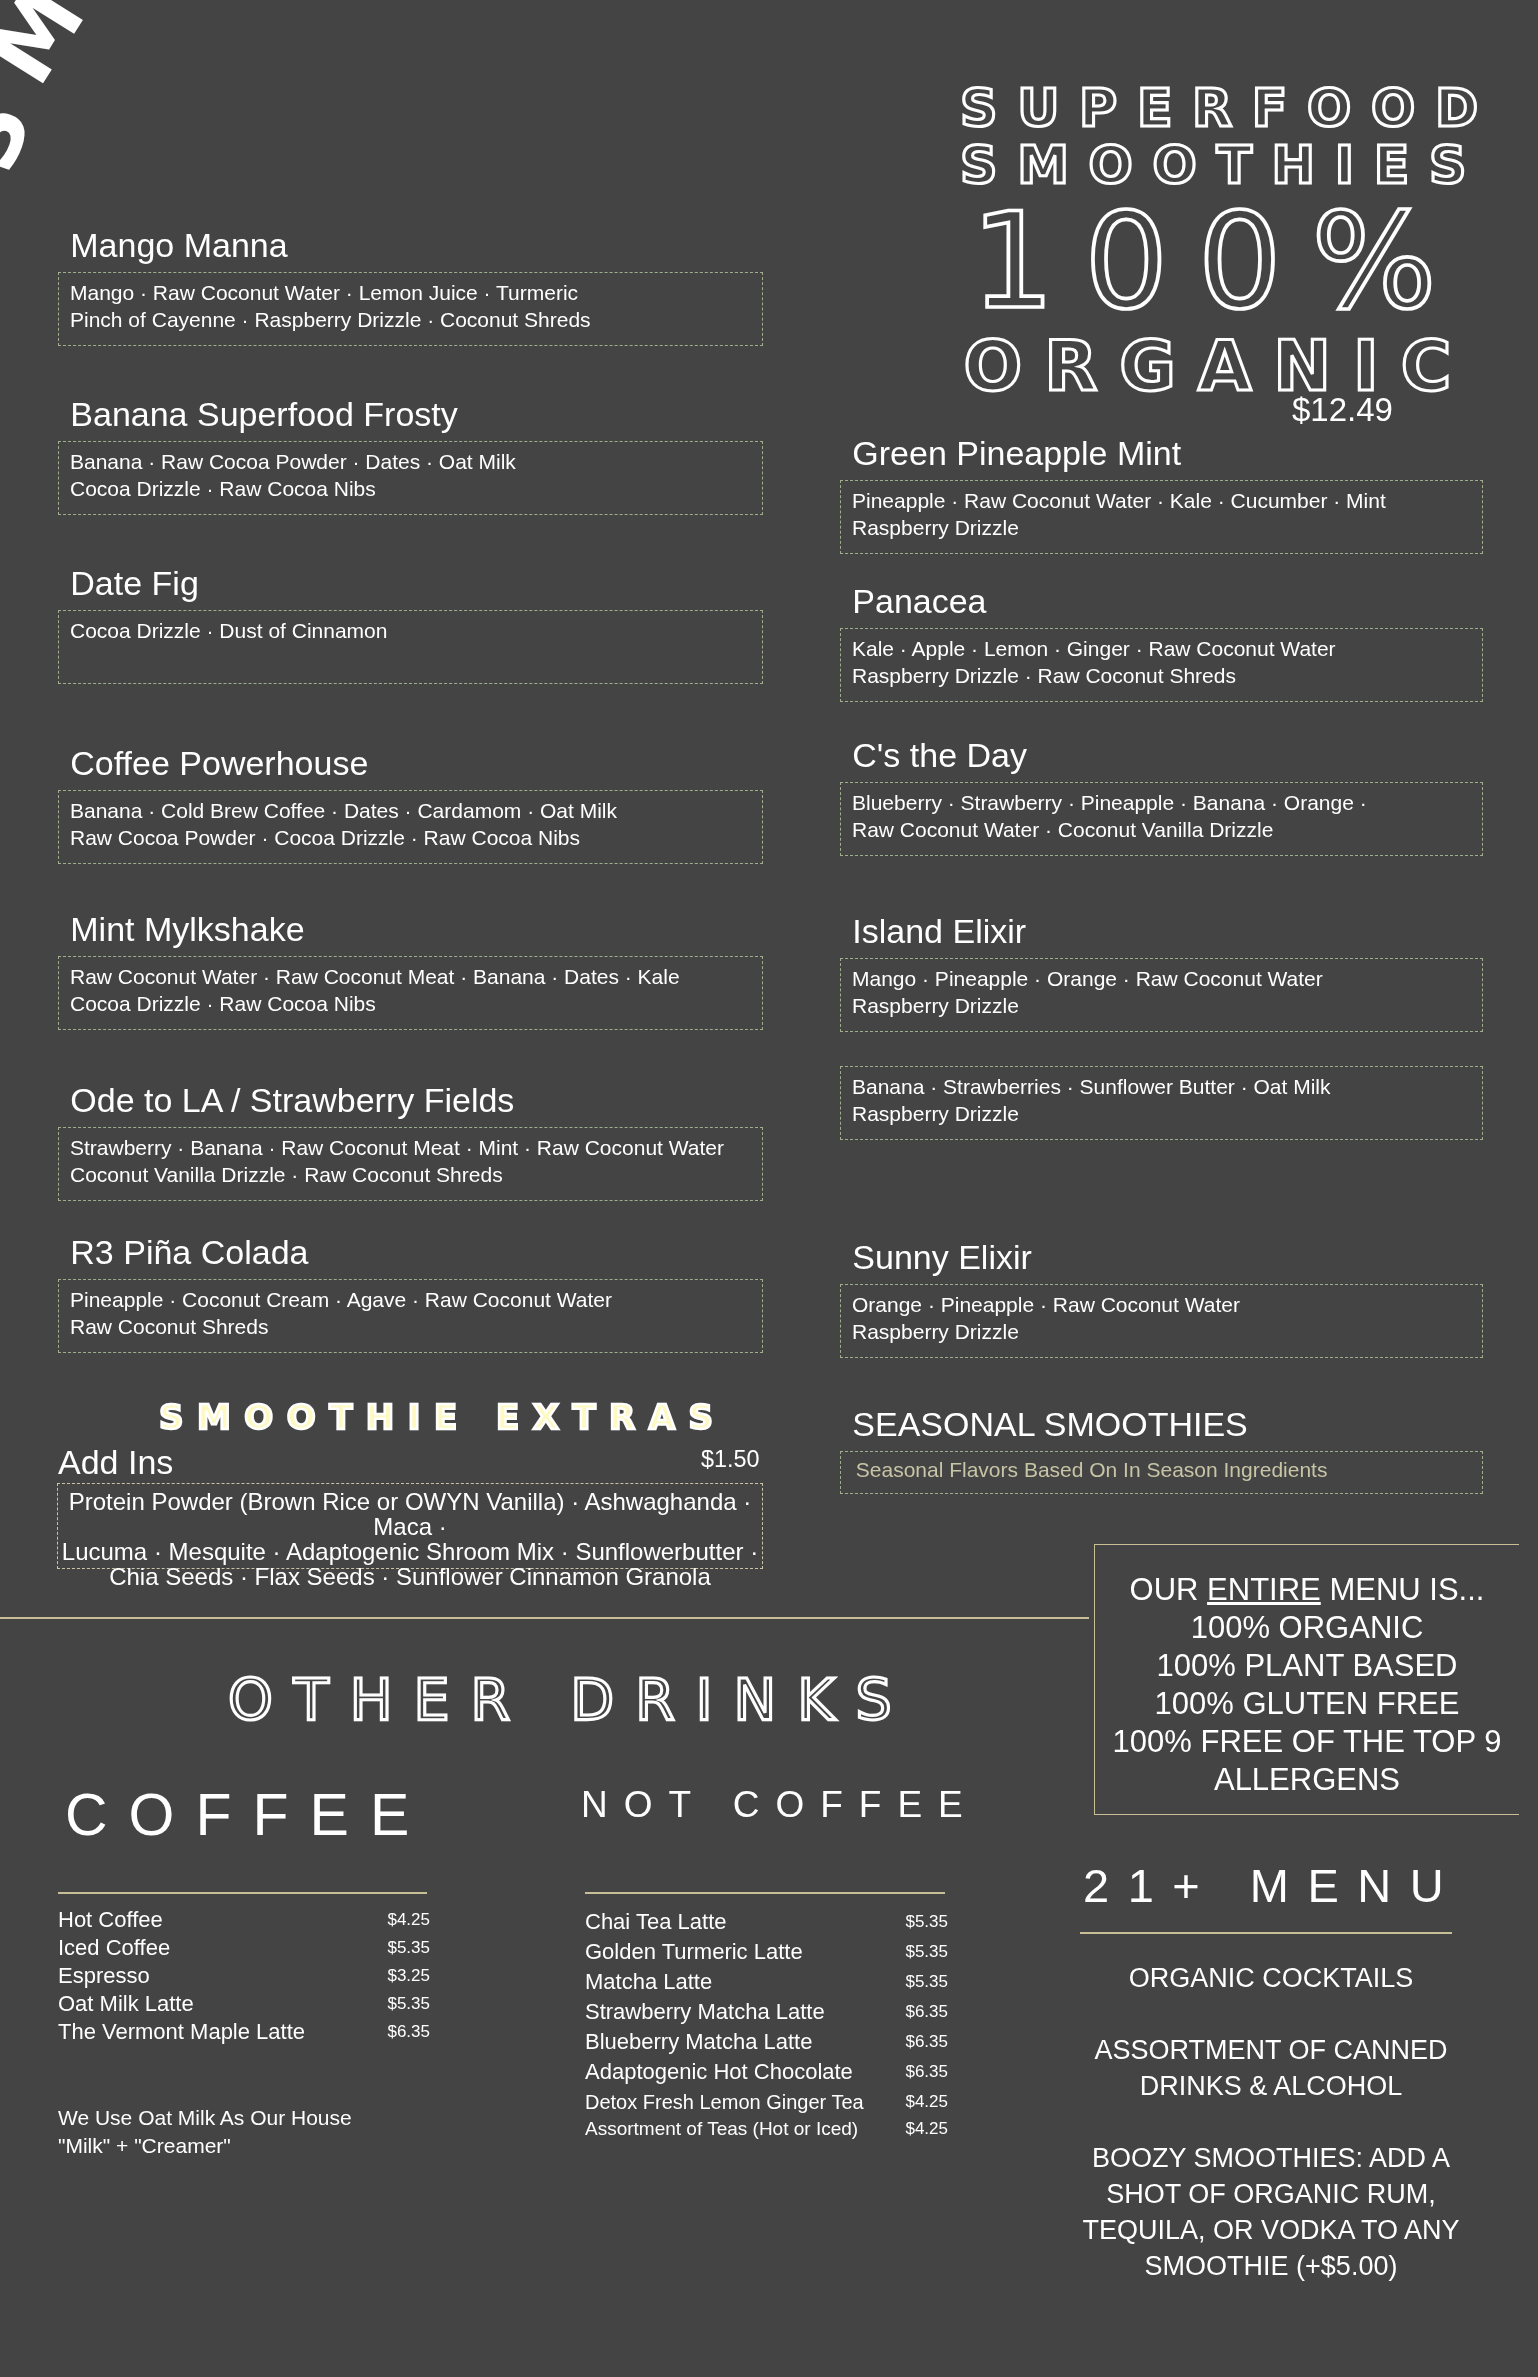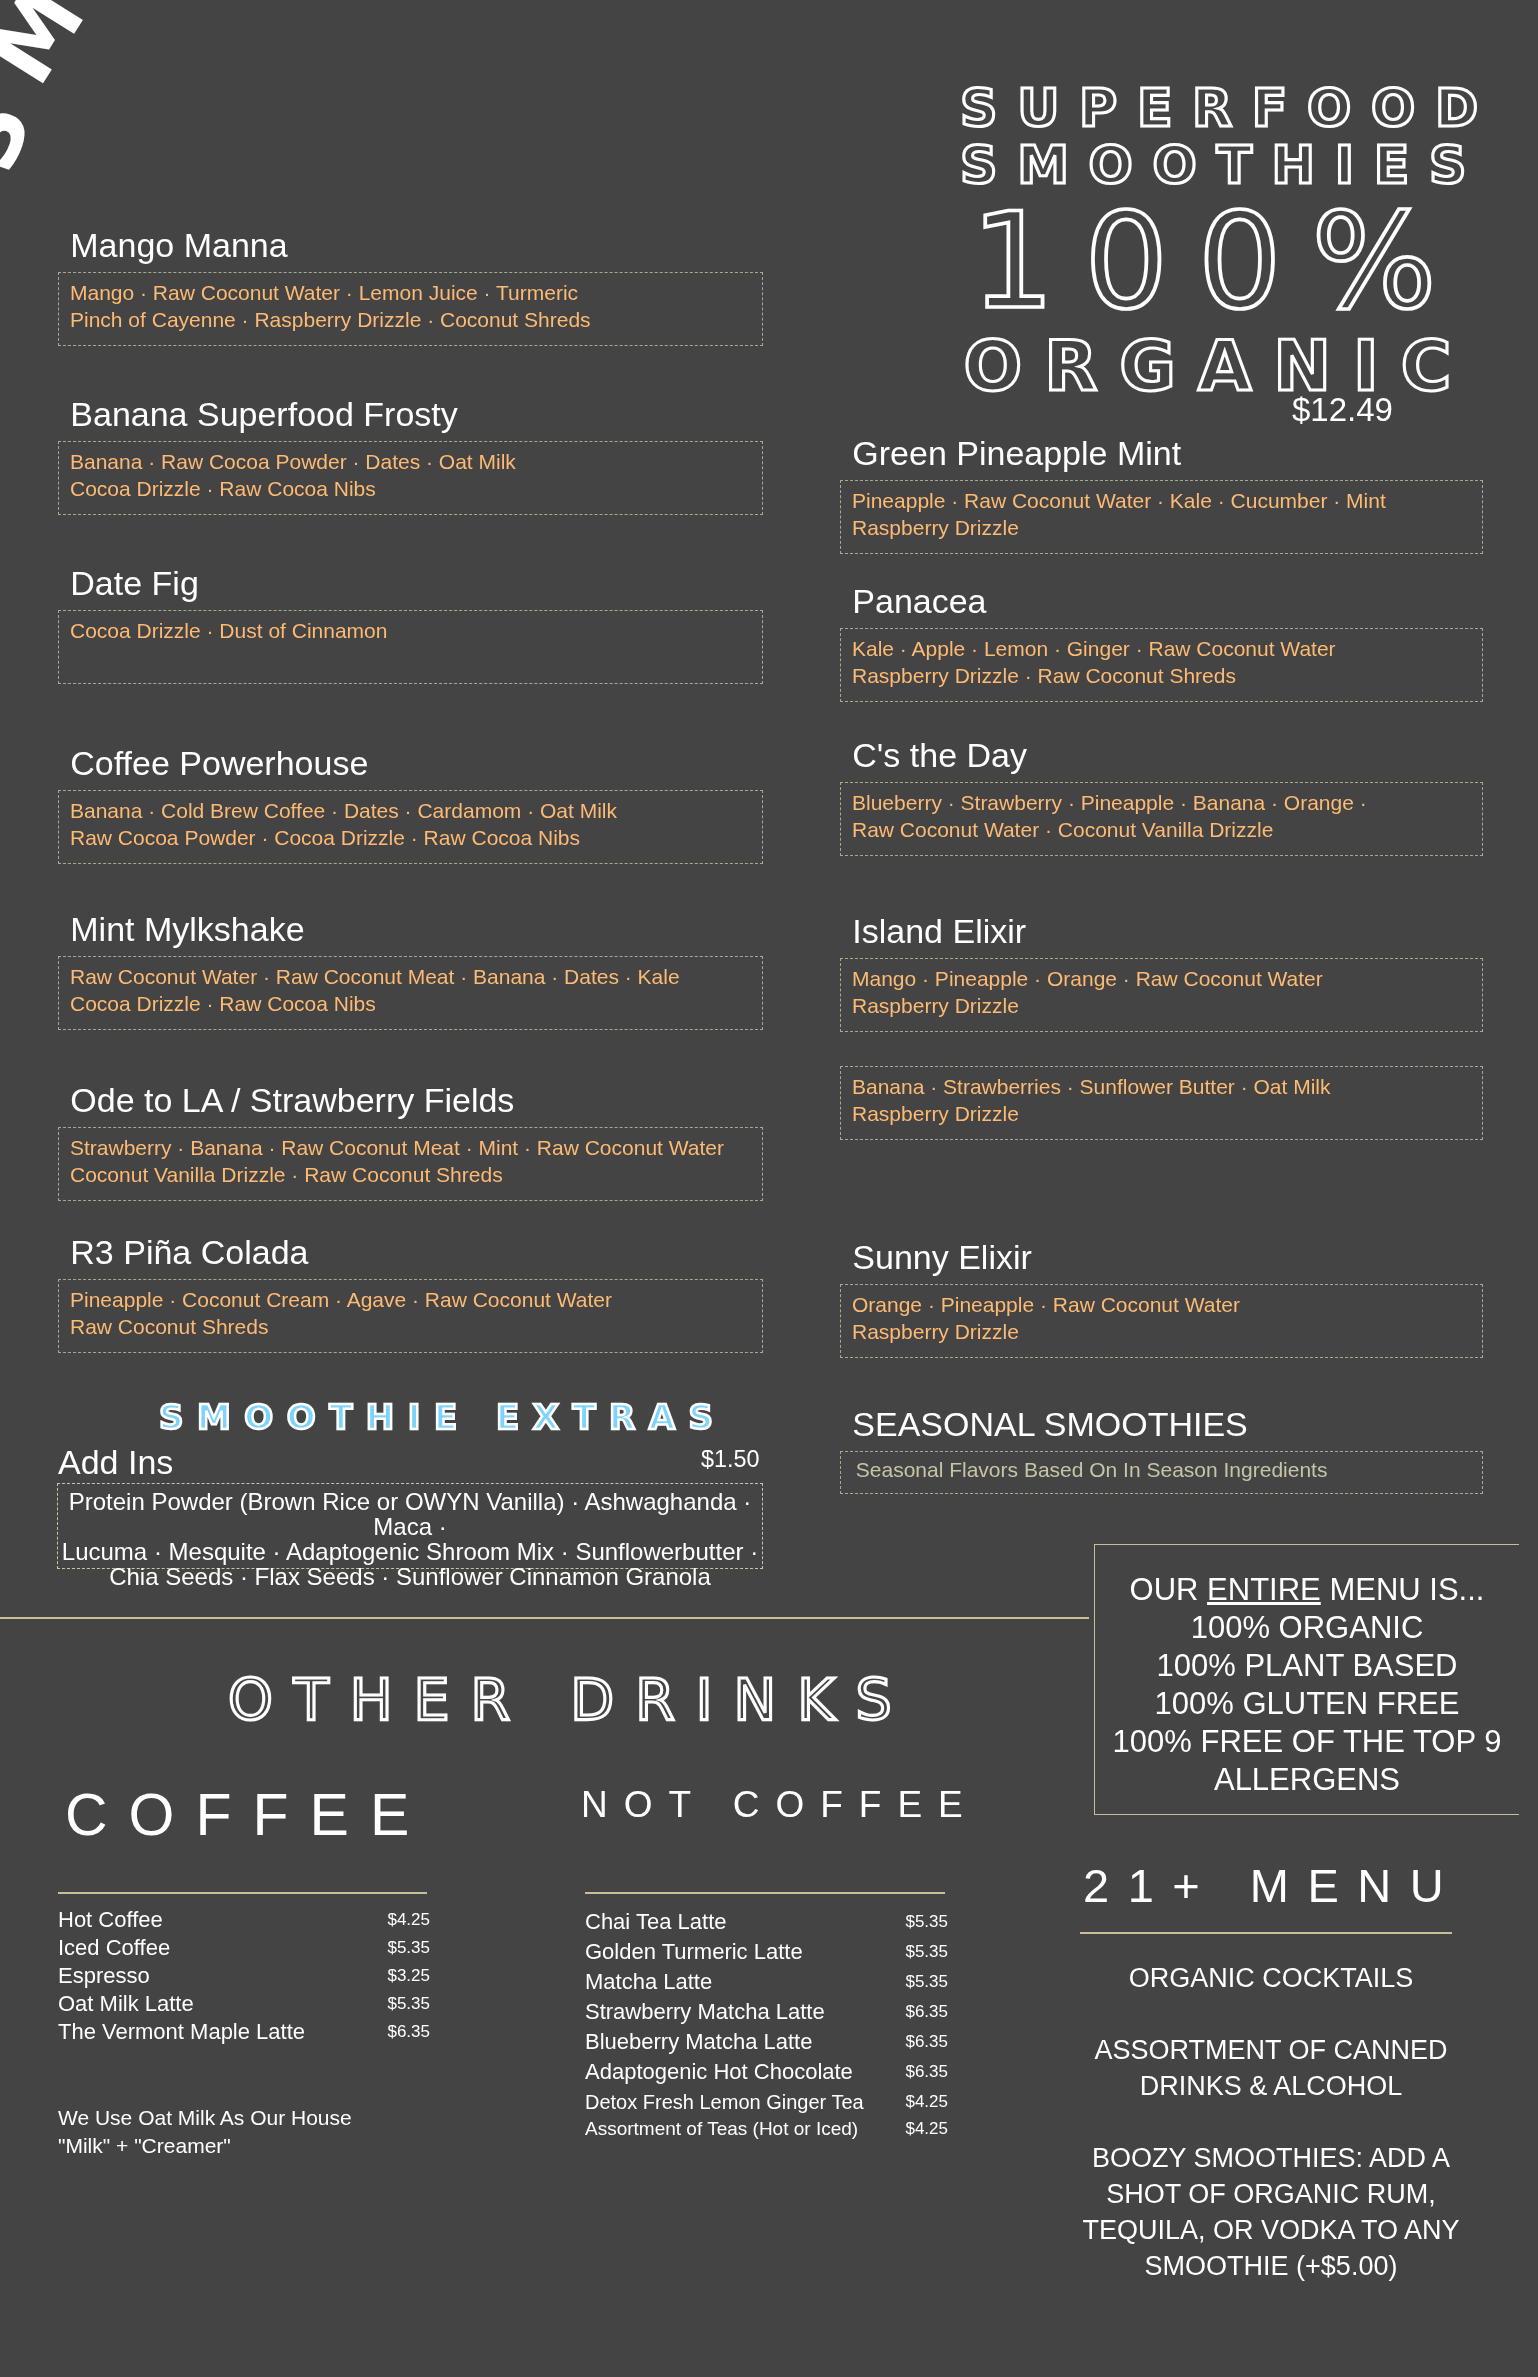--- a/index.html
+++ b/index.html
@@ -16,24 +16,24 @@
   .promo .l1, .promo .l2 { font-size: 52px; letter-spacing: 19.7px; line-height: 57px; }
   .promo .l3 { font-size: 132px; letter-spacing: 29.5px; line-height: 135px; font-weight: normal; -webkit-text-stroke: 3.7px #fff; }
   .promo .l4 { font-size: 69px; letter-spacing: 22px; line-height: 74px; }
   .outline { color: transparent !important; -webkit-text-stroke: 3.7px #ffffff; }
 
   .price-main { position: absolute; left: 1292px; top: 391px; font-size: 33px; color: #fff; }
 
   
   .item { position: absolute; width: 705px; }
   .item .name { font-size: 34px; color: #ffffff; line-height: 41px; margin-left: 12.3px; }
-  .item .box { margin-top: 6.2px; border: 1.8px dashed #9fae8c; padding: 6.2px 11px; font-size: 21px; color: #fdba74; line-height: 27px; min-height: 74px; }
+  .item .box { margin-top: 6.2px; border: 1.8px dashed #9fae8c; padding: 6.2px 11px; font-size: 21px; color: #ffffff; line-height: 27px; min-height: 74px; }
   .item .box div { white-space: nowrap; }
 
-  .extras-title { position: absolute; left: 159px; top: 1397px; font-size: 34px; color: #7dd3fc; -webkit-text-stroke: 2.5px #fff; font-family: "DejaVu Sans", sans-serif; font-weight: bold; letter-spacing: 13.5px; }
+  .extras-title { position: absolute; left: 159px; top: 1397px; font-size: 34px; color: #fef9c3; -webkit-text-stroke: 2.5px #fff; font-family: "DejaVu Sans", sans-serif; font-weight: bold; letter-spacing: 13.5px; }
   .addins-label { position: absolute; left: 58px; top: 1443px; font-size: 34px; }
   .addins-price { position: absolute; left: 701px; top: 1446px; font-size: 23.4px; }
   .addins-box { position: absolute; left: 57px; top: 1483px; width: 706px; height: 86px; border: 1.8px dashed #c9c4a8; text-align: center; font-size: 24px; line-height: 25px; color: #ffffff; padding-top: 4.9px; }
 
   .divider-h { position: absolute; height: 1.8px; background: #c9bf97; }
 
   .allergen-box { position: absolute; left: 1094px; top: 1544px; width: 425px; height: 271px; border-top: 1.8px solid #c9bf97; border-left: 1.8px solid #c9bf97; border-bottom: 1.8px solid #c9bf97; text-align: center; font-size: 31px; line-height: 38px; padding-top: 26px; }
   .allergen-box u { text-decoration: underline; margin-top: 14px; }
 
   .other-title { position: absolute; left: 228px; top: 1667px; font-family: "DejaVu Sans", sans-serif; font-weight: normal; font-size: 57px; letter-spacing: 21px; color: #444; -webkit-text-stroke: 3.1px #fff; }

